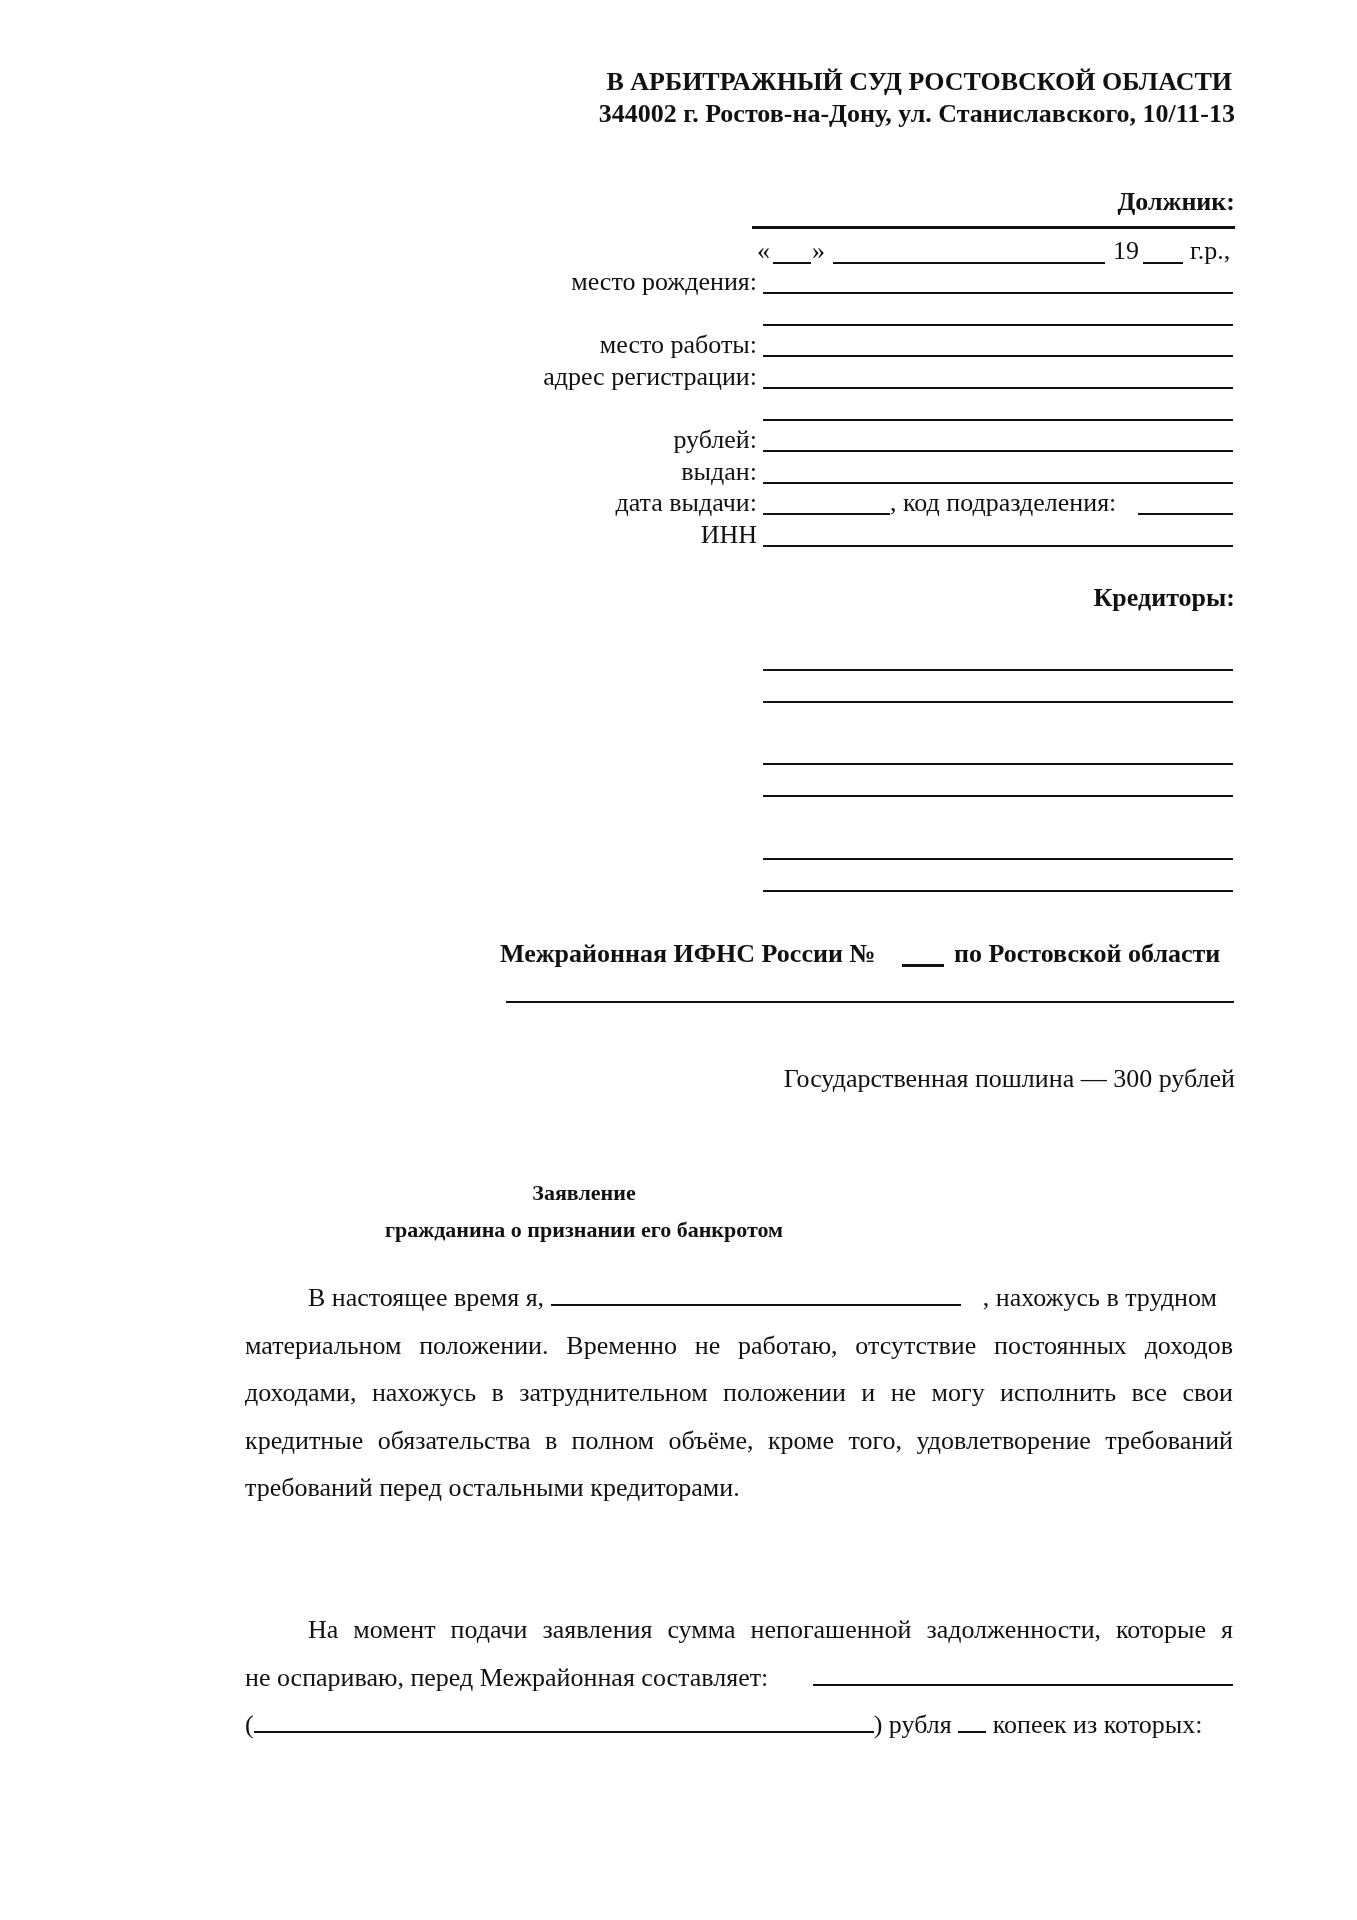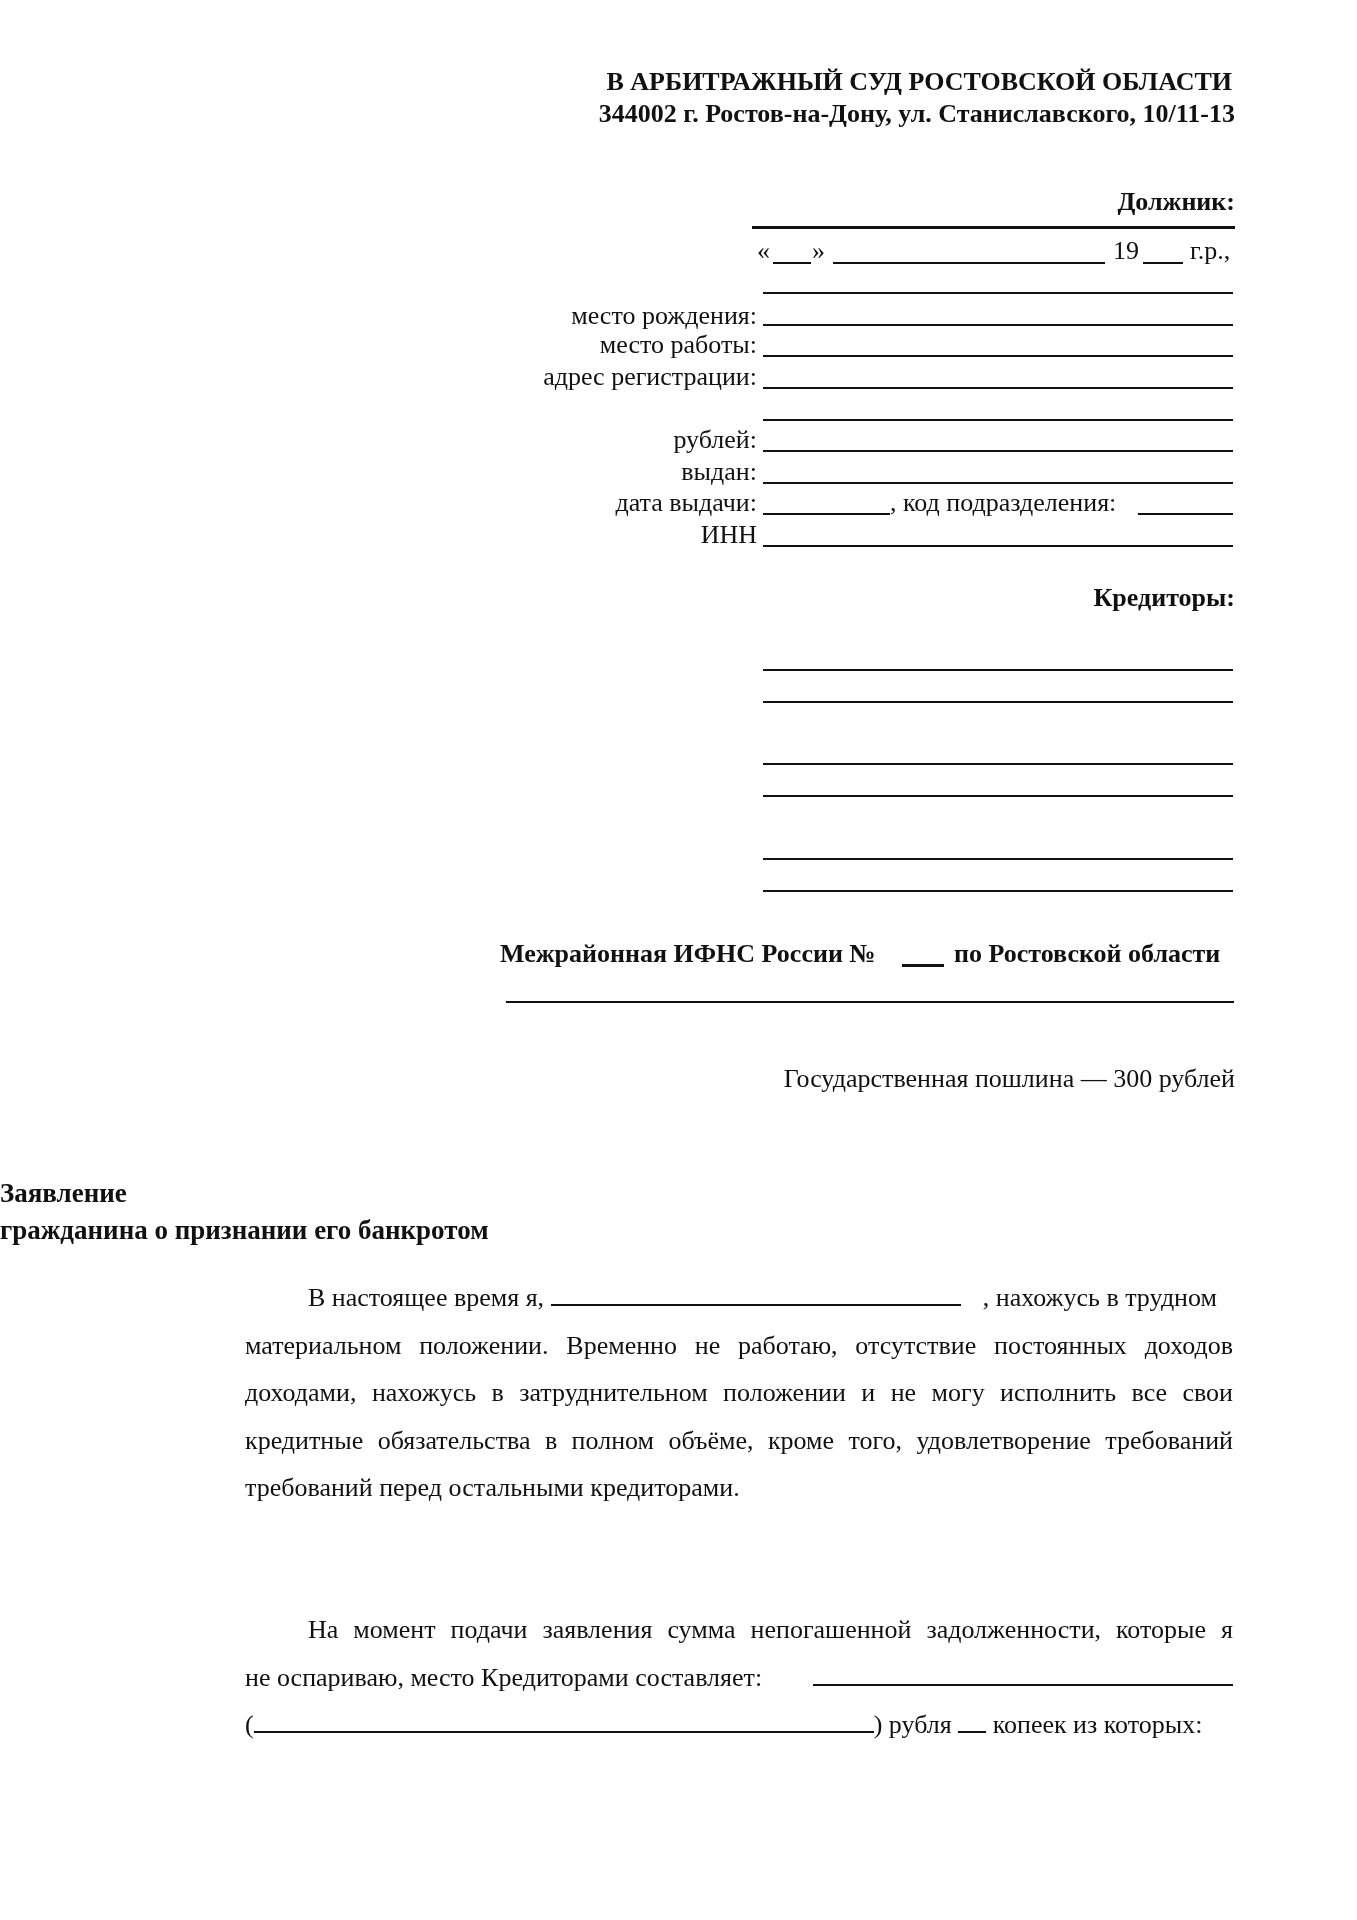--- a/index.html
+++ b/index.html
@@ -8,21 +8,21 @@
       font-family: "Liberation Serif", "DejaVu Serif", serif;
       color: #111111;
     }
     .abs { position: absolute; white-space: nowrap; }
     .r { text-align: right; }
     .b { font-weight: bold; text-align: center; }
     .hdr { font-size: 26px; line-height: 32px; }
     .fld { font-size: 26px; line-height: 32px; }
     .rule { position: absolute; height: 2px; background: #111111; }
     .rule.thick { height: 3px; }
-    .title { font-size: 27px; font-weight: bold; line-height: 38px; text-align: left; left: 0; width: 1168px; }
+    .title { font-size: 22px; font-weight: bold; line-height: 38px; text-align: center; left: 0; width: 1168px; }
     .para {
       position: absolute; left: 245px; width: 988px;
       font-size: 26px; line-height: 47.5px; text-align: justify;
     }
     .para .ind { display: inline-block; width: 63px; }
     .para .line { display: block; text-align: justify; text-align-last: justify; height: 47.5px; }
     .para .line.last { text-align-last: left; }
     .blank { display: inline-block; border-bottom: 2px solid #111; height: 22px; vertical-align: baseline; }
   </style>
 </head>
@@ -35,21 +35,21 @@
 <div class="rule thick" style="left:752px; width:483px; top:226px;"></div>
 
 <div class="abs fld" style="left:757px; top:235px;">«</div>
 <div class="rule" style="left:773px; width:38px; top:262px;"></div>
 <div class="abs fld" style="left:812px; top:235px;">»</div>
 <div class="rule" style="left:833px; width:272px; top:262px;"></div>
 <div class="abs fld" style="left:1113px; top:235px;">19</div>
 <div class="rule" style="left:1143px; width:40px; top:262px;"></div>
 <div class="abs fld" style="left:1190px; top:235px;">г.р.,</div>
 
-<div class="abs r fld" style="right:600px; top:266px;margin-top:34px;">место рождения:</div>
+<div class="abs r fld" style="right:600px; top:266px;">место рождения:</div>
 <div class="rule" style="left:763px; width:470px; top:292px;"></div>
 <div class="rule" style="left:763px; width:470px; top:324px;"></div>
 
 <div class="abs r fld" style="right:600px; top:329px;">место работы:</div>
 <div class="rule" style="left:763px; width:470px; top:355px;"></div>
 
 <div class="abs r fld" style="right:600px; top:361px;">адрес регистрации:</div>
 <div class="rule" style="left:763px; width:470px; top:387px;"></div>
 <div class="rule" style="left:763px; width:470px; top:419px;"></div>
 
@@ -94,21 +94,21 @@
   <span class="line">доходами, нахожусь в затруднительном положении и не могу исполнить все свои</span>
   <span class="line">кредитные обязательства в полном объёме, кроме того, удовлетворение требований</span>
   <span class="line last">требований перед остальными кредиторами.</span>
 </div>
 
 <div class="para" style="top:1606px;">
   <span class="line" style="text-align-last:justify;">
     <span class="ind"></span><span>На момент подачи заявления сумма непогашенной задолженности, которые я</span>
   </span>
   <span class="line" style="text-align-last:left; position:relative;">
-    <span>не оспариваю, место Кредиторами составляет:</span>
+    <span>не оспариваю, перед Межрайонная составляет:</span>
     <span class="blank" style="position:absolute; right:0; top:8px; width:420px;"></span>
   </span>
   <span class="line" style="text-align-last:left; position:relative;">
     <span>(</span><span class="blank" style="width:620px;"></span><span>) рубля</span>
     <span class="blank" style="width:28px;"></span>
     <span>копеек из которых:</span>
   </span>
 </div>
 
 </body></html>

